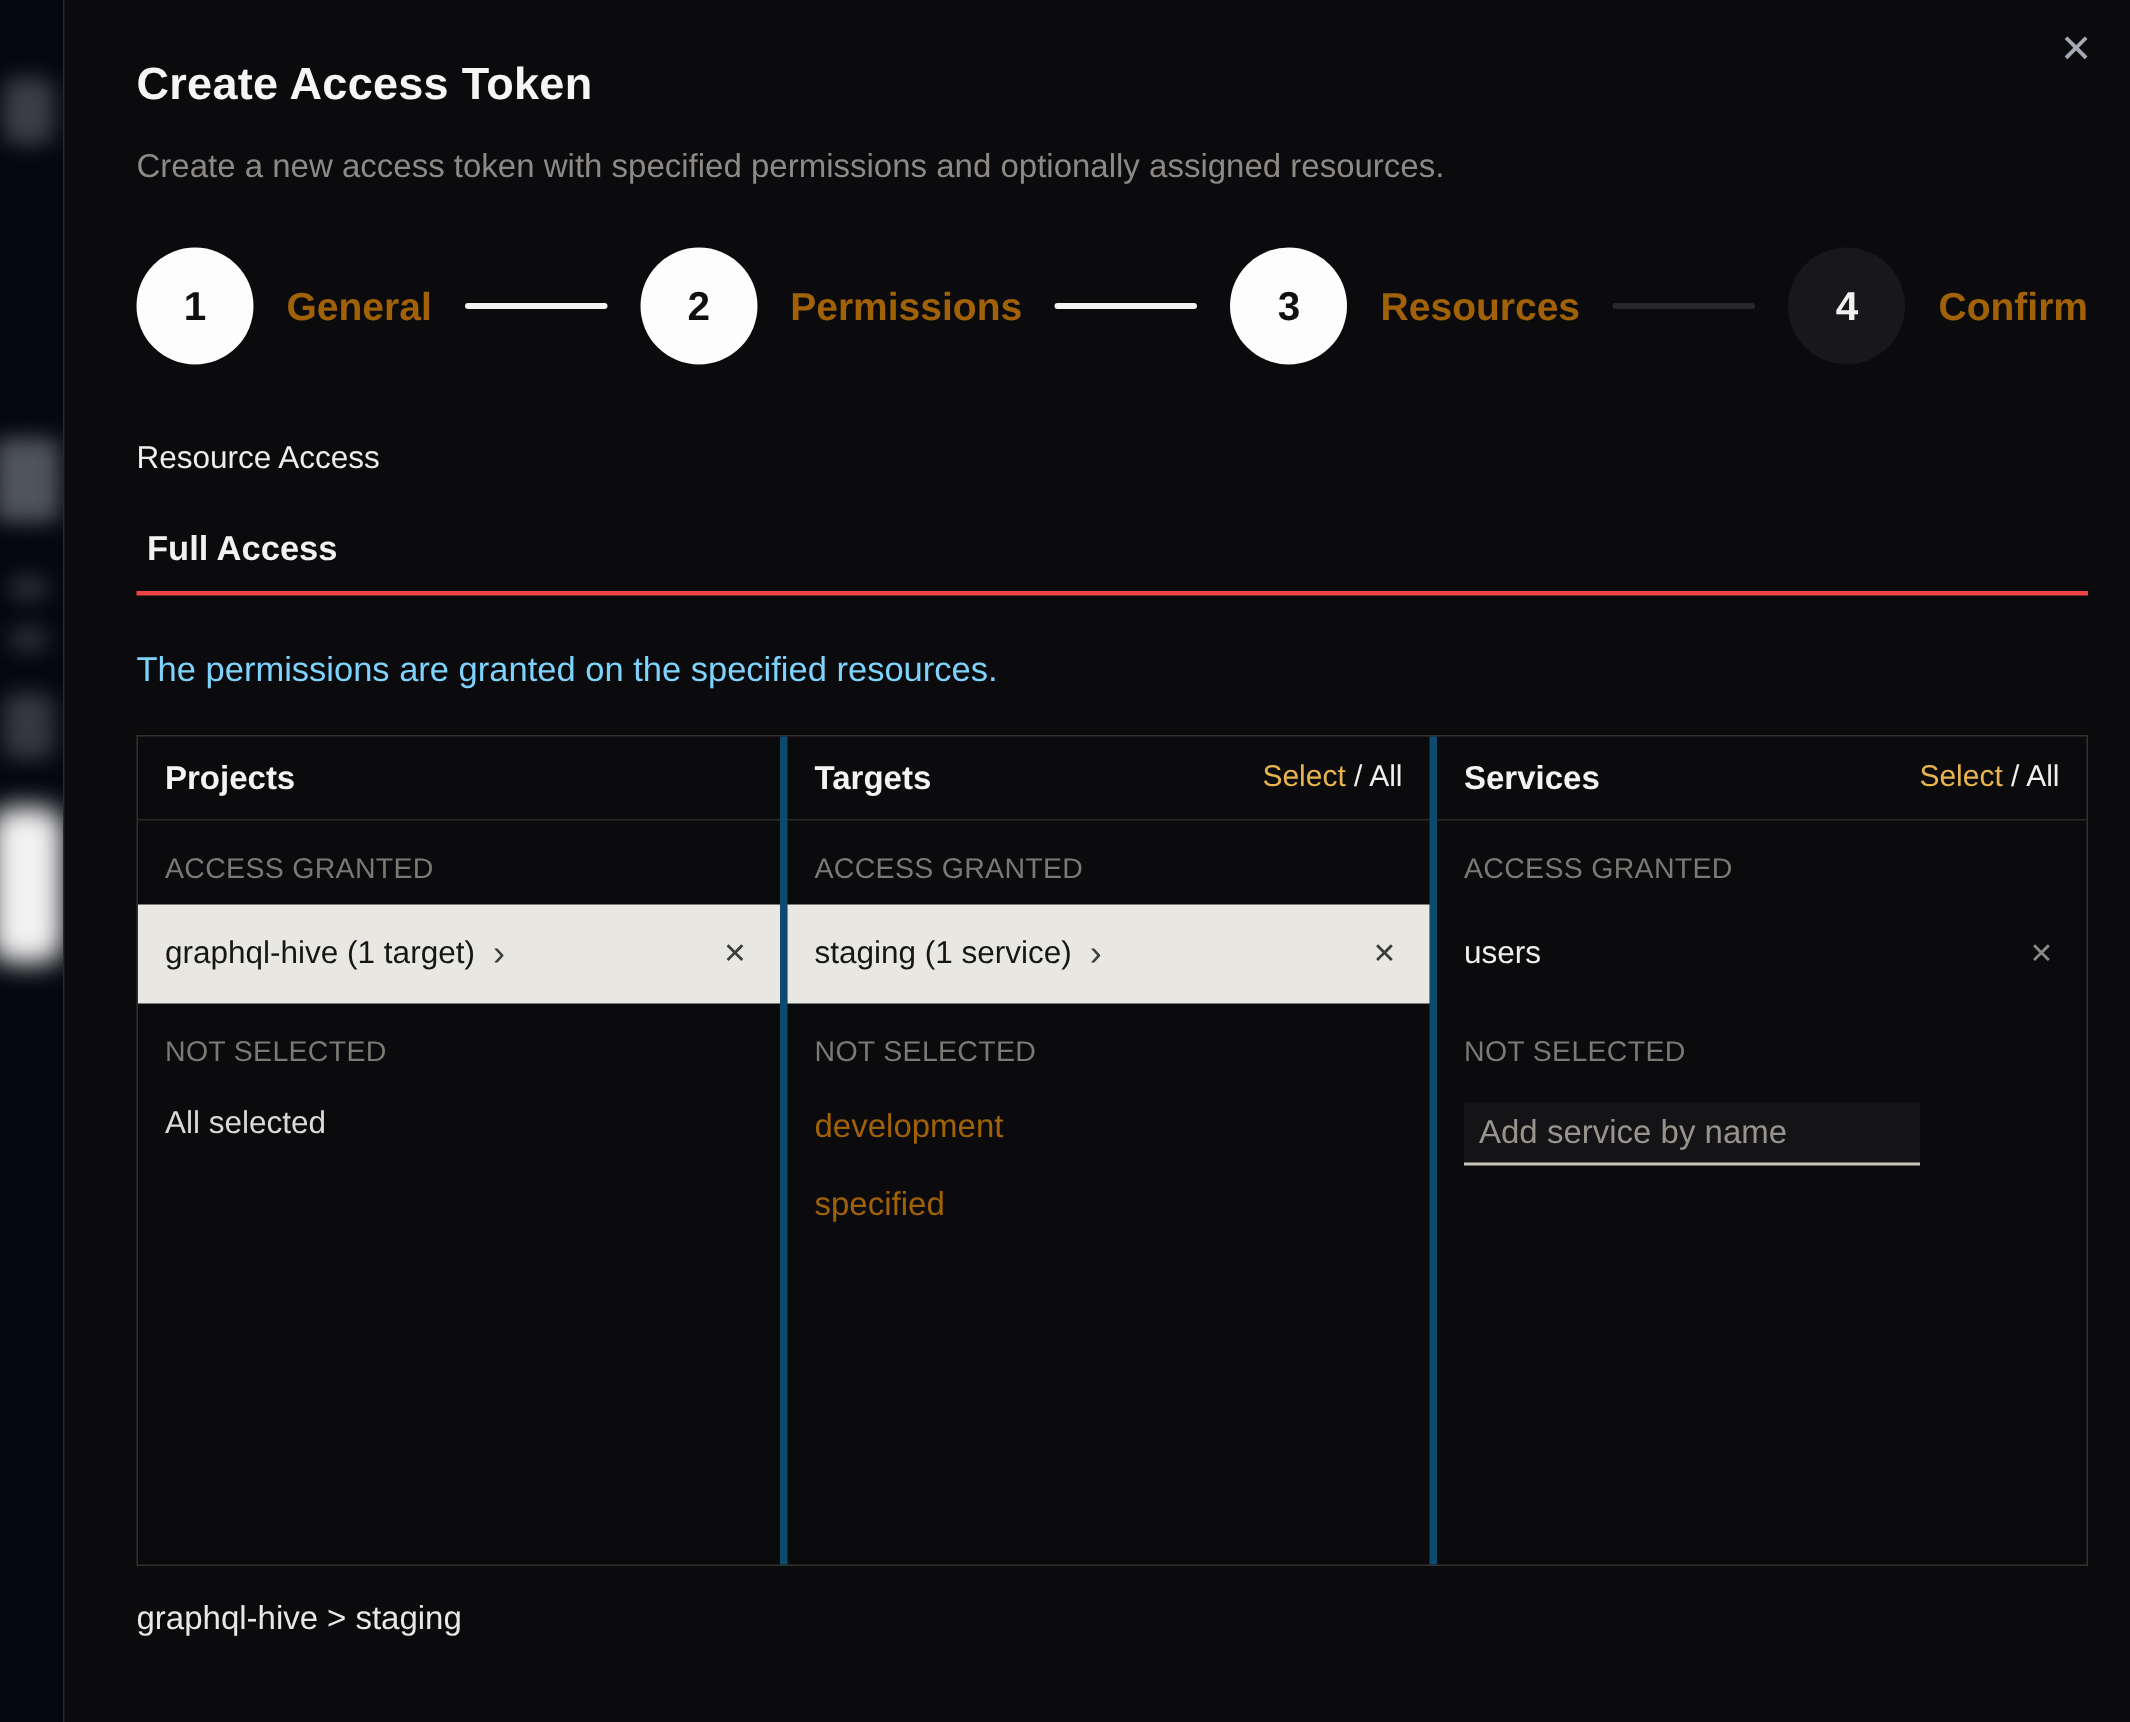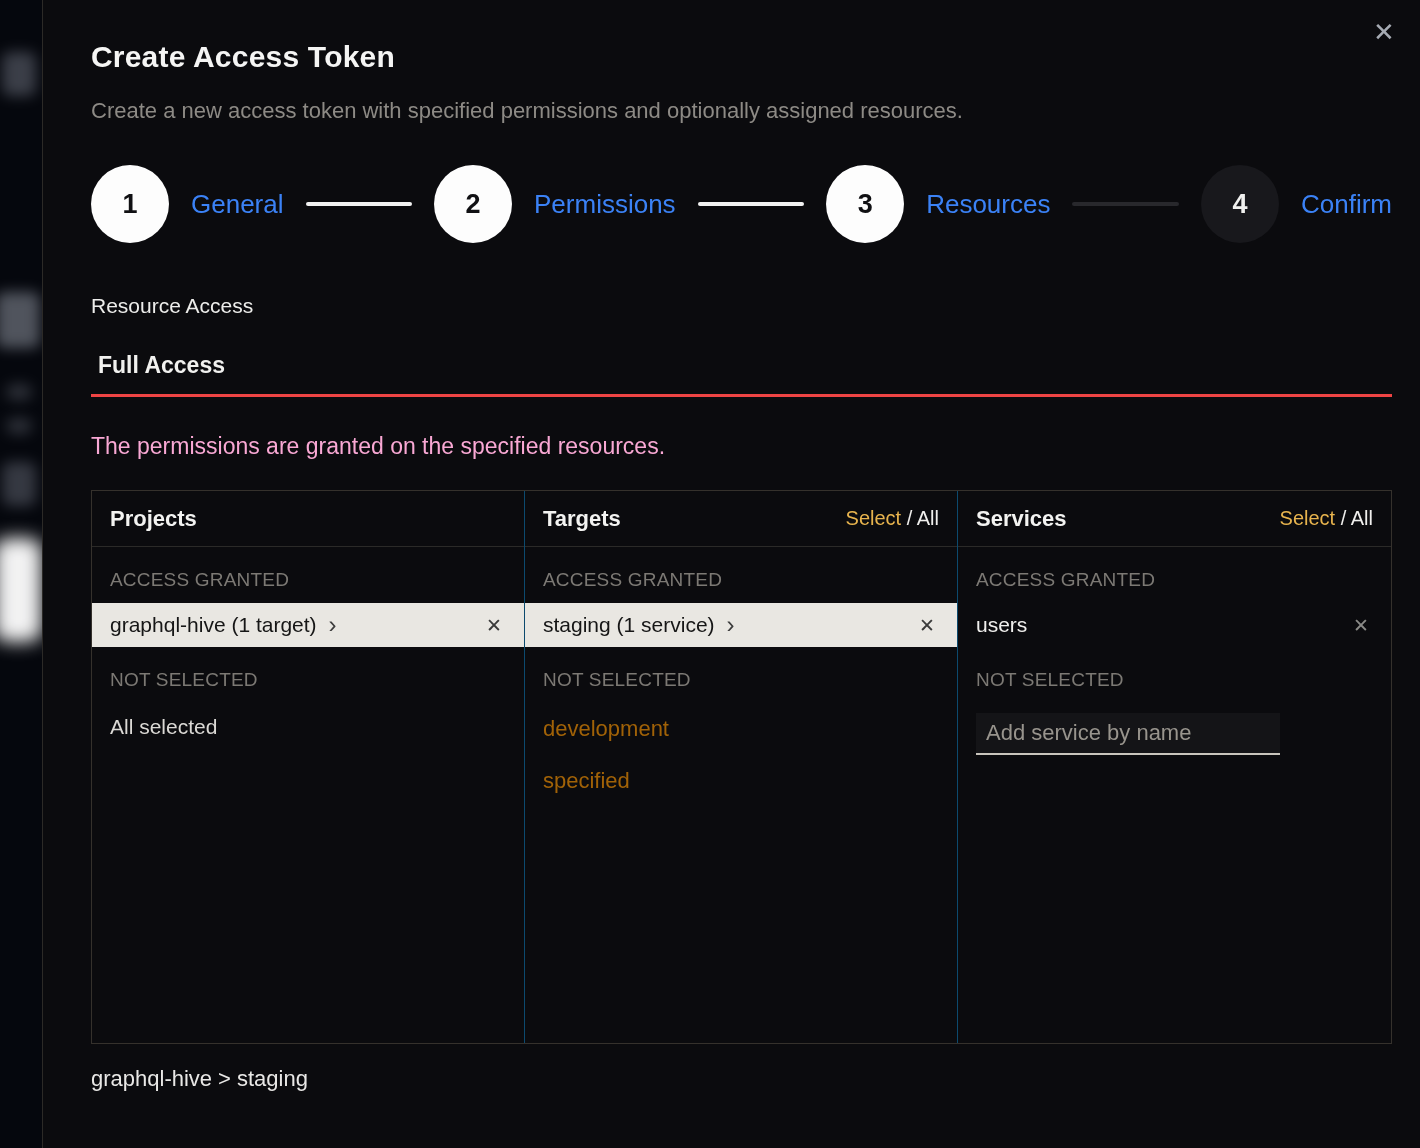--- a/index.html
+++ b/index.html
@@ -26,48 +26,48 @@
 
   .dialog-title { margin-top:40px; font-size:30px; font-weight:700; color:#f5f5f4; letter-spacing:.2px; }
   .dialog-subtitle { margin-top:24px; font-size:22px; font-weight:400; color:#8d8a85; }
 
   
   .stepper { margin-top:40px; display:flex; align-items:center; height:80px; }
   .step { display:flex; align-items:center; cursor:pointer; }
   .step-circle { width:78px; height:78px; border-radius:50%; background:#fdfdfd; color:#101013;
     display:flex; align-items:center; justify-content:center; font-size:27px; font-weight:700; flex:none; }
   .step.upcoming .step-circle { background:#18181c; color:#f0f0ef; }
-  .step-label { margin-left:22px; font-size:26px; font-weight:400; color:#3b82f6; white-space:nowrap; }
+  .step-label { margin-left:22px; font-size:26px; font-weight:700; color:#a16207; white-space:nowrap; }
   .step-line { flex:1; height:4px; background:#f2f2f1; margin:0 22px; border-radius:2px; }
   .step-line.inactive { background:#28282c; }
 
   
   .section-heading { margin-top:50px; font-size:21px; font-weight:400; color:#ededeb; }
   .tabs { margin-top:26px; display:flex; border-bottom:3px solid #ef4444; }
   .tab { padding:8px 16px 15px; margin-right:24px; font-size:23px; font-weight:700;
     color:#f1f1ef; cursor:pointer; position:relative; }
   .tab:first-child { padding-left:7px; }
   .tab.active { color:#e8b44e; }
   .tab.active::after { content:""; position:absolute; left:0; right:0; bottom:-2px; height:3px;
     background:#e8b44e; border-radius:2px; }
-  .tab-description { margin-top:36px; font-size:23px; color:#f9a8d4; }
+  .tab-description { margin-top:36px; font-size:23px; color:#7dd3fc; }
 
   
   .resource-table { margin-top:30px; height:554px; display:grid; grid-template-columns:1fr 1fr 1fr;
     border:1px solid #35312c; }
-  .col { border-right:1px solid #0c4a6e; display:flex; flex-direction:column; min-width:0; }
+  .col { border-right:5px solid #0c4a6e; display:flex; flex-direction:column; min-width:0; }
   .col:last-child { border-right:none; }
   .col-header { height:56px; flex:none; display:flex; align-items:center; justify-content:space-between;
     padding:0 18px; border-bottom:1px solid #2b2a28; }
   .col-title { font-size:22px; font-weight:700; color:#f3f3f1; }
   .select-links { font-size:20px; color:#efeeec; white-space:nowrap; }
   .select-link { color:#e8b44e; cursor:pointer; }
   .all-link { color:#f0efed; cursor:pointer; }
   .zone-label { padding:22px 18px 12px; font-size:19px; color:#7c7974; letter-spacing:.2px; }
-  .granted-row { height:44px; flex:none; display:flex; align-items:center; padding:0 18px;
+  .granted-row { height:66px; flex:none; display:flex; align-items:center; padding:0 18px;
     font-size:21px; cursor:pointer; }
   .granted-row.highlight { background:#e9e7e2; color:#161616; }
   .granted-row.plain { color:#f0efed; }
   .row-chevron { margin-left:12px; font-size:24px; line-height:1; color:#3d3d3d; }
   .row-spacer { flex:1; }
   .row-remove { font-size:19px; color:#3a3a3a; cursor:pointer; padding:4px; }
   .granted-row.plain .row-remove { color:#8a8a87; }
   .not-note { padding:12px 18px; font-size:21px; color:#dbd9d5; }
   .plain-row { padding:13px 18px; font-size:22px; color:#a16207; cursor:pointer; }
   .service-input { margin:10px 18px 0; width:304px; height:42px; background:#141417;

